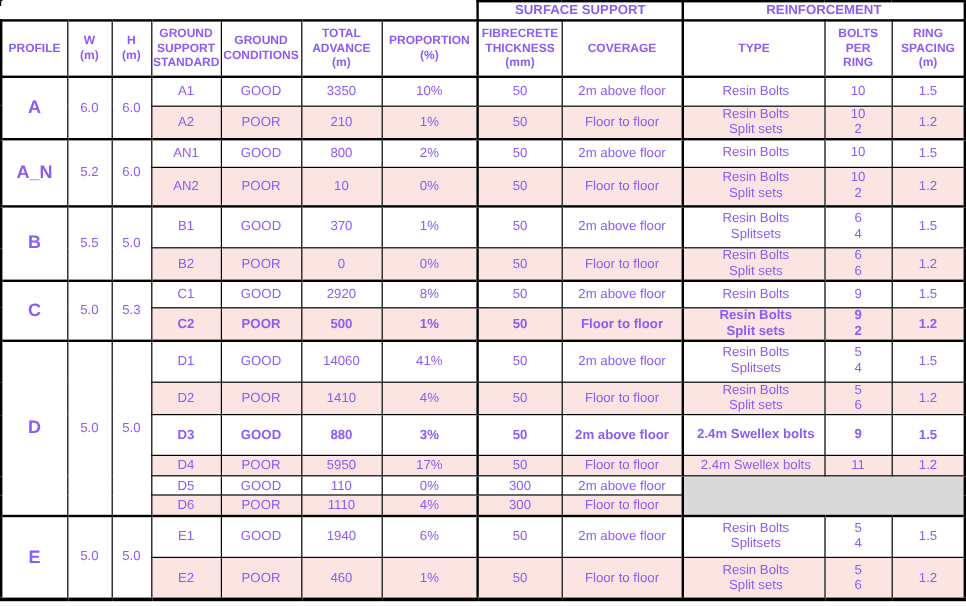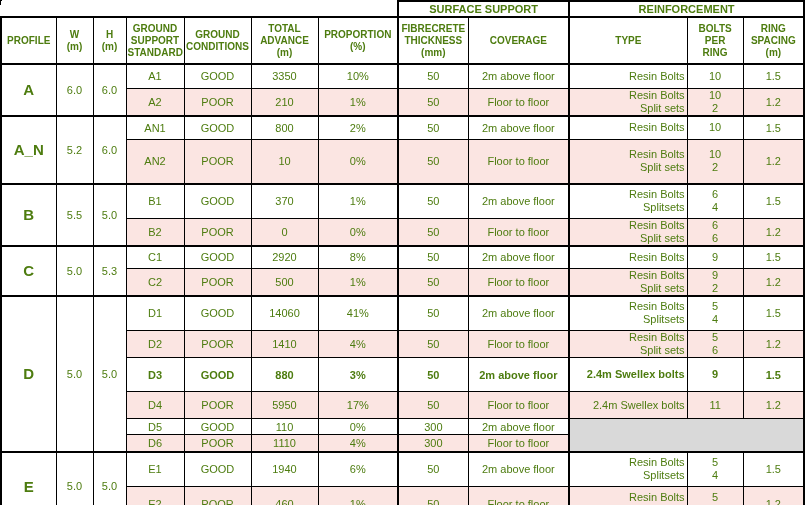--- a/index.html
+++ b/index.html
@@ -1,38 +1,38 @@
 <!DOCTYPE html>
 <html><head>
 <meta charset="utf-8">
 <style>
   html,body{margin:0;padding:0;background:#ffffff;}
   #page{position:relative;width:805px;height:505px;background:#ffffff;overflow:hidden;
-        font-family:"Liberation Sans",sans-serif;color:#4d7c0f;}
+        font-family:"Liberation Sans",sans-serif;color:#8b5cf6;}
   #corner-tick{position:absolute;left:0;top:0;width:2px;height:5px;background:#000;}
   table{border-collapse:collapse;table-layout:fixed;width:804px;position:absolute;left:0;top:0;}
   td,th{border:1px solid #000;overflow:hidden;padding:0 2px;vertical-align:middle;
         font-size:11px;text-align:center;box-sizing:border-box;}
   
   tr.ghr{height:16px;}
   td.spacer{border:none;background:#fff;}
   th.group-h{border:2px solid #000;font-size:11px;font-weight:bold;letter-spacing:0;}
   tr.chr{height:47px;}
   tr.chr th{font-weight:bold;font-size:10px;line-height:12px;white-space:pre-line;
             border-top:2px solid #000;border-bottom:2px solid #000;padding:0 1px;}
   
   .bL2{border-left:2px solid #000;}
   .bR2{border-right:2px solid #000;}
   .gt{border-top:2px solid #000;}
   .bb3{border-bottom:3px solid #000;}
   
   .poor{background:#FBE5E2;}
   .gray{background:#D9D9D9;}
   .c-profile{font-size:15px;font-weight:bold;}
-  .c-type{text-align:right;padding-left:5px;white-space:pre-line;line-height:13px;}
+  .c-type{text-align:center;padding-left:5px;white-space:pre-line;line-height:13px;}
   .c-pre{white-space:pre-line;line-height:13px;}
 </style>
 </head>
 <body>
 
 <div id="page">
   <div id="corner-tick"></div>
   <table>
     <colgroup>
       <col style="width:55px">
@@ -117,21 +117,21 @@
           <td class=" gt">AN1</td>
           <td class=" gt">GOOD</td>
           <td class=" gt">800</td>
           <td class=" gt">2%</td>
           <td class="bL2 gt">50</td>
           <td class=" gt">2m above floor</td>
           <td class="c-type bL2 gt">Resin Bolts</td>
           <td class="c-pre gt">10</td>
           <td class="bR2 gt">1.5</td>
         </tr>
-        <tr style="height: 44px;">
+        <tr style="height: 32px;">
           <td class=" poor">AN2</td>
           <td class=" poor">POOR</td>
           <td class=" poor">10</td>
           <td class=" poor">0%</td>
           <td class="bL2 poor">50</td>
           <td class=" poor">Floor to floor</td>
           <td class="c-type bL2 poor">Resin Bolts
 Split sets</td>
           <td class="c-pre poor">10
 2</td>
@@ -173,21 +173,21 @@
           <td class=" gt">C1</td>
           <td class=" gt">GOOD</td>
           <td class=" gt">2920</td>
           <td class=" gt">8%</td>
           <td class="bL2 gt">50</td>
           <td class=" gt">2m above floor</td>
           <td class="c-type bL2 gt">Resin Bolts</td>
           <td class="c-pre gt">9</td>
           <td class="bR2 gt">1.5</td>
         </tr>
-        <tr style="height: 26px;">
+        <tr style="height: 26px; font-weight: bold;">
           <td class=" poor">C2</td>
           <td class=" poor">POOR</td>
           <td class=" poor">500</td>
           <td class=" poor">1%</td>
           <td class="bL2 poor">50</td>
           <td class=" poor">Floor to floor</td>
           <td class="c-type bL2 poor">Resin Bolts
 Split sets</td>
           <td class="c-pre poor">9
 2</td>
@@ -226,21 +226,21 @@
           <td>D3</td>
           <td>GOOD</td>
           <td>880</td>
           <td>3%</td>
           <td class="bL2">50</td>
           <td>2m above floor</td>
           <td class="c-type bL2">2.4m Swellex bolts</td>
           <td class="c-pre">9</td>
           <td class="bR2">1.5</td>
         </tr>
-        <tr style="height: 27px;">
+        <tr style="height: 17px;">
           <td class=" poor">D4</td>
           <td class=" poor">POOR</td>
           <td class=" poor">5950</td>
           <td class=" poor">17%</td>
           <td class="bL2 poor">50</td>
           <td class=" poor">Floor to floor</td>
           <td class="c-type bL2 poor">2.4m Swellex bolts</td>
           <td class="c-pre poor">11</td>
           <td class="bR2 poor">1.2</td>
         </tr>

